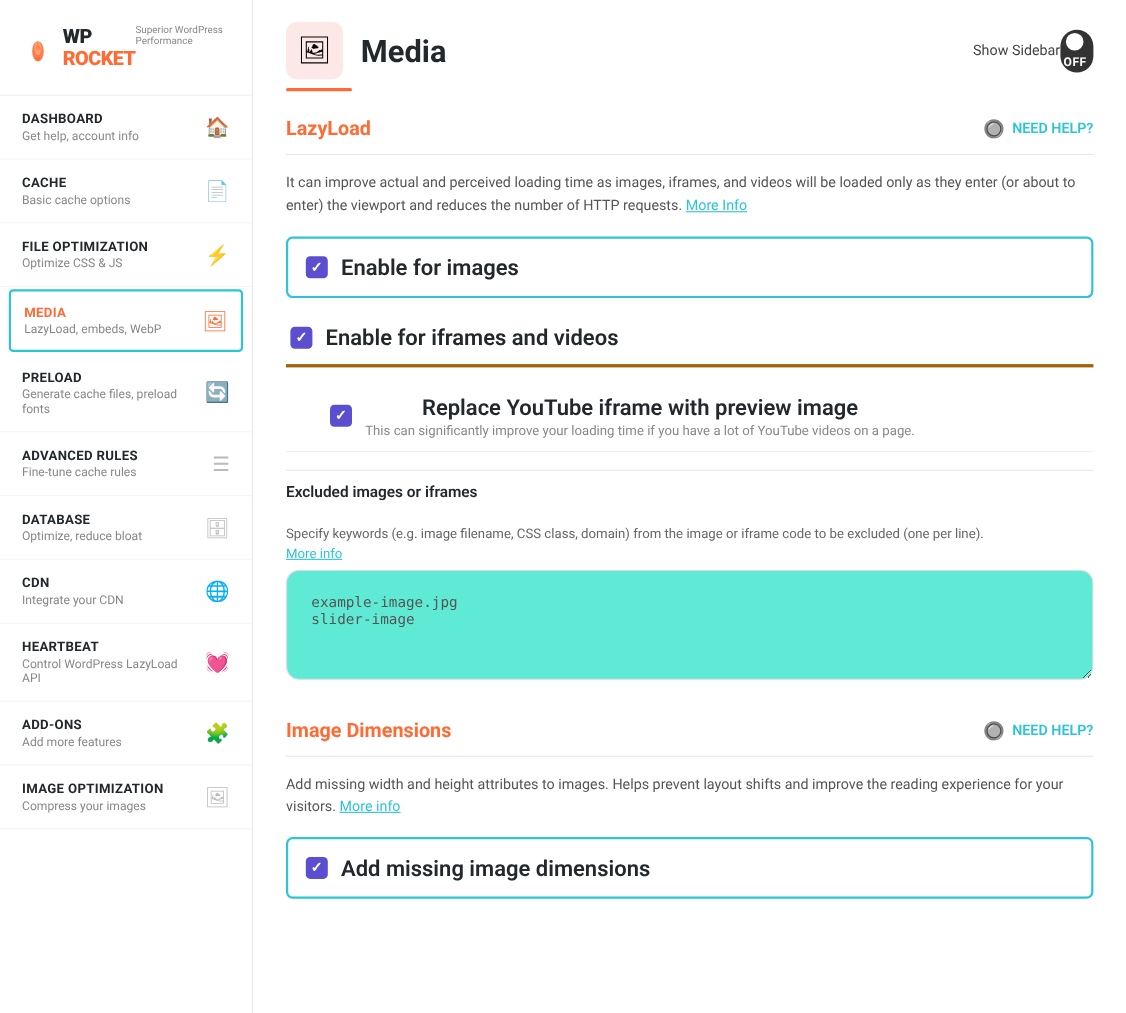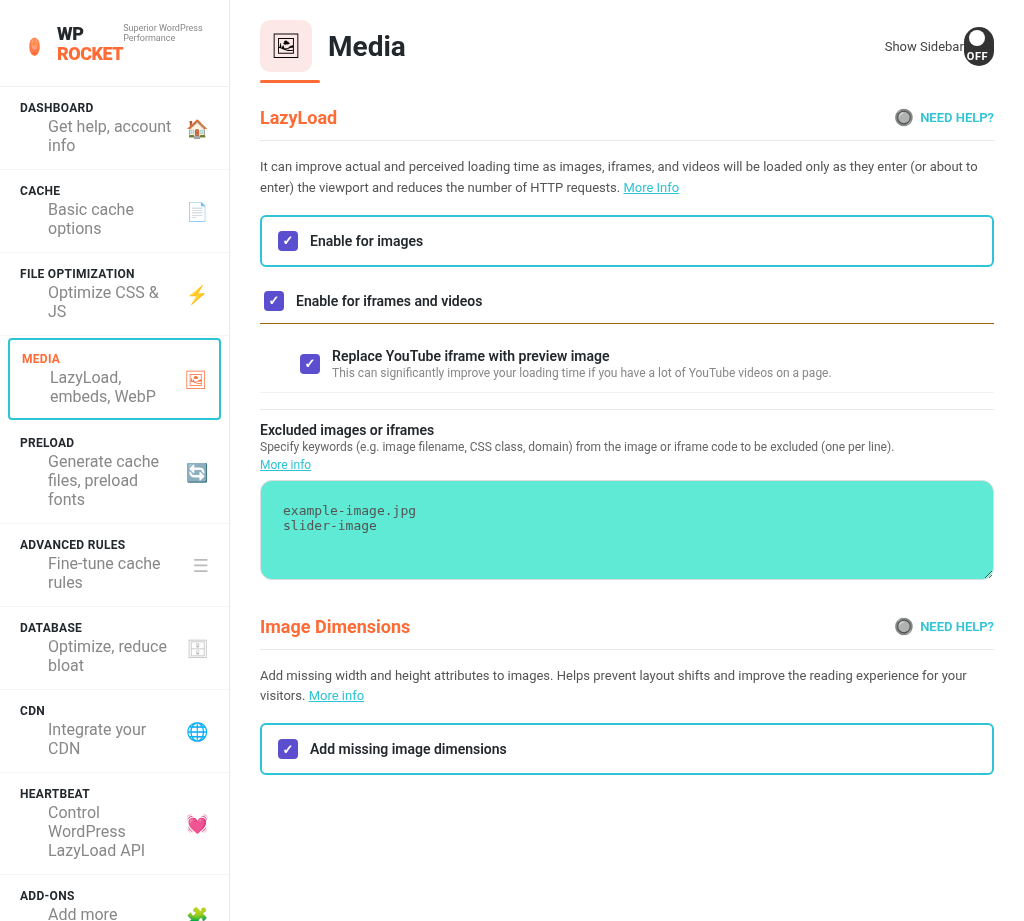--- a/index.html
+++ b/index.html
@@ -60,24 +60,23 @@
       color: #23282d;
       letter-spacing: 0.3px;
       text-transform: uppercase;
     }
 
     .nav-item.active .nav-item-title {
       color: #ff6b35;
     }
 
     .nav-item-sub {
-      font-size: 16px;
+      font-size: 11px;
       color: #888;
       margin-top: 2px;
-      margin-left: 28px;
     }
 
     .nav-icon {
       color: #bbb;
       font-size: 18px;
       margin-left: 8px;
     }
 
     .nav-item.active .nav-icon {
       color: #ff6b35;
@@ -222,21 +221,21 @@
       gap: 12px;
       padding: 14px 16px;
       border: 2px solid #2dc4d6;
       border-radius: 6px;
       margin-bottom: 12px;
       background: #fff;
     }
 
     .option-row.no-border {
       border: none;
-      border-bottom: 1px solid #a16207;
+      border-bottom: 3px solid #a16207;
       padding: 12px 4px;
       border-radius: 0;
     }
 
     .option-row.indent {
       padding-left: 32px;
       border: none;
       border-bottom: 1px solid #f0f0f0;
       border-radius: 0;
     }
@@ -254,41 +253,42 @@
     }
 
     .checkbox-custom::after {
       content: '✓';
       color: white;
       font-size: 13px;
       font-weight: 700;
     }
 
     .option-label {
-      font-size: 14px;
+      font-size: 20px;
       font-weight: 600;
       color: #23282d;
+      text-align: center;
     }
 
     .option-sub {
       font-size: 12px;
       color: #888;
       margin-top: 2px;
     }
 
     
     .excluded-section {
       margin-top: 8px;
     }
 
     .excluded-label {
       font-size: 14px;
       font-weight: 600;
       color: #23282d;
-      margin-bottom: 0;
+      margin-bottom: 20px;
     }
 
     .excluded-desc {
       font-size: 12px;
       color: #666;
       margin-bottom: 6px;
       line-height: 1.5;
     }
 
     .excluded-desc a {

